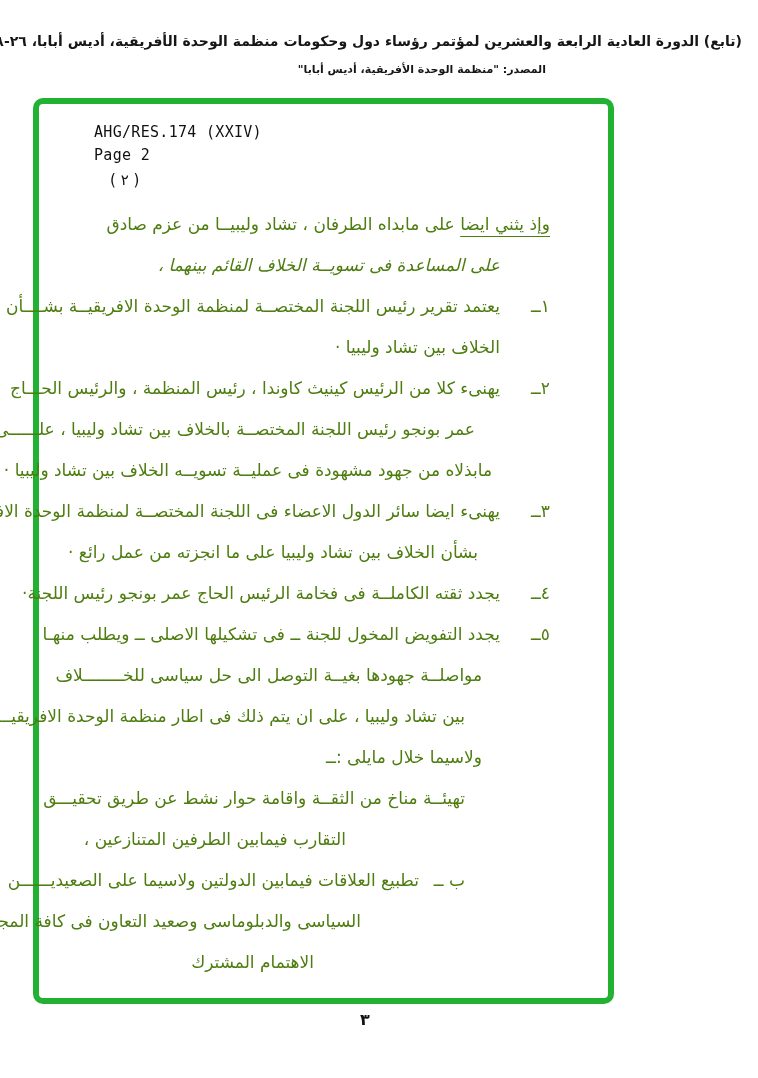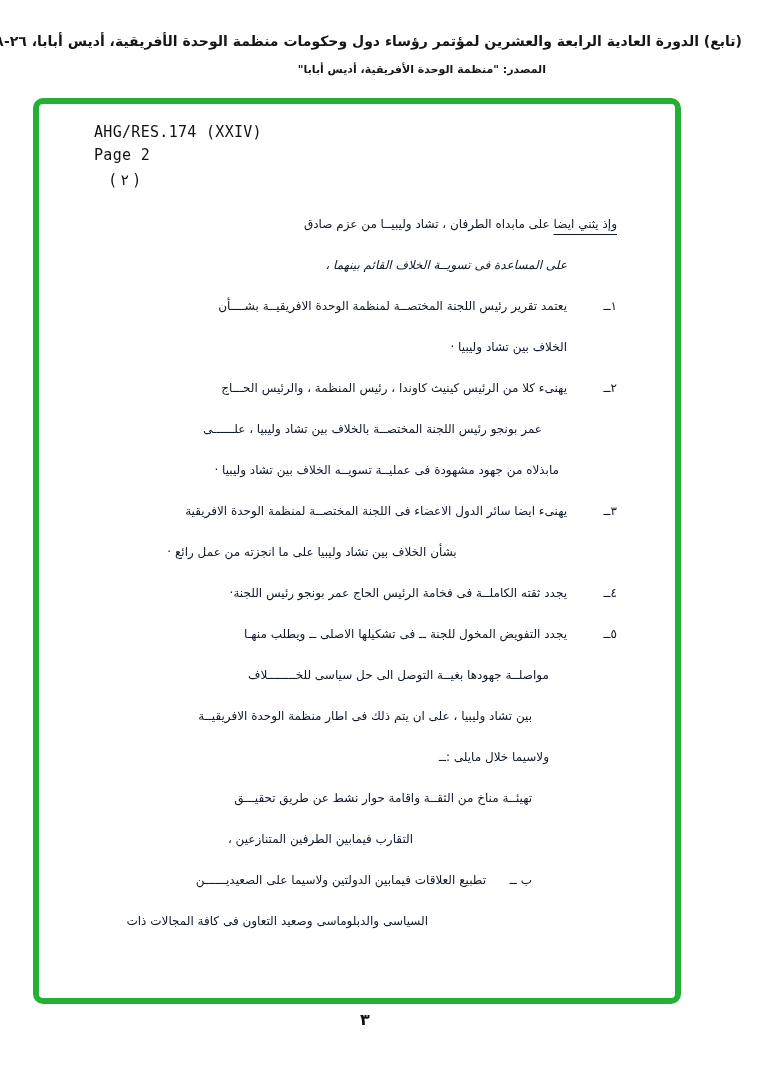--- a/index.html
+++ b/index.html
@@ -2,28 +2,28 @@
 <html><head>
 <meta charset="utf-8">
 <style>
   html,body{margin:0;padding:0;background:#ffffff;}
   .page{position:relative;width:758px;height:1078px;background:#ffffff;overflow:hidden;
         font-family:"DejaVu Sans",sans-serif;color:#161616;}
   .hdr1{position:absolute;top:33px;right:16px;left:2px;direction:rtl;text-align:right;
         white-space:nowrap;font-weight:bold;font-size:14px;letter-spacing:-0.2px;}
   .hdr2{position:absolute;top:63px;right:212px;direction:rtl;text-align:right;
         white-space:nowrap;font-weight:bold;font-size:11px;}
-  .green-box{position:absolute;left:33px;top:98px;width:648px;height:906px;
+  .green-box{position:absolute;left:33px;top:98px;width:581px;height:906px;
         border:6px solid #22b132;border-radius:10px;box-sizing:border-box;background:#ffffff;}
   .refblock{position:absolute;top:17px;left:55px;
         font-family:"DejaVu Sans Mono","Liberation Mono",monospace;
         font-size:15px;line-height:23px;letter-spacing:0.3px;color:#111;}
   .secnum{margin-left:16px;margin-top:2px;font-family:"DejaVu Sans",sans-serif;direction:ltr;}
   .doc-body{position:absolute;top:100px;right:58px;left:40px;direction:rtl;
-        font-size:12px;color:#0f172a;}
+        font-size:17px;color:#4d7c0f;}
   .bline{line-height:41px;text-align:right;white-space:nowrap;}
   .para{margin:0;padding:0;}
   .intro .bline{margin-left:0;}
   .ul{text-decoration:underline;text-underline-offset:6px;}
   .item{display:flex;direction:rtl;}
   .marker{flex:0 0 50px;width:50px;line-height:41px;text-align:right;}
   .itext{flex:1 1 auto;min-width:0;}
   .sub-wrap{margin-right:85px;}
   .sub .marker{flex-basis:46px;width:46px;}
   .footer-num{position:absolute;top:1010px;left:0;right:28px;text-align:center;
@@ -101,20 +101,21 @@
             <div class="bline">تهيئــة مناخ من الثقــة واقامة حوار نشط عن طريق تحقيـــق</div>
             <div class="bline" style="margin-right:119px;">التقارب فيمابين الطرفين المتنازعين ،</div>
           </div>
         </div>
 
         <div class="item sub">
           <div class="marker">ب ــ</div>
           <div class="itext">
             <div class="bline">تطبيع العلاقات فيمابين الدولتين ولاسيما على الصعيديــــــن</div>
             <div class="bline" style="margin-right:58px;">السياسى والدبلوماسى وصعيد التعاون فى كافة المجالات  ذات</div>
+            <div class="bline" style="margin-right:105px;">الاهتمام المشترك</div>
           </div>
         </div>
 
       </div>
 
     </div>
   </div>
 
   <div class="footer-num">٣</div>
 

